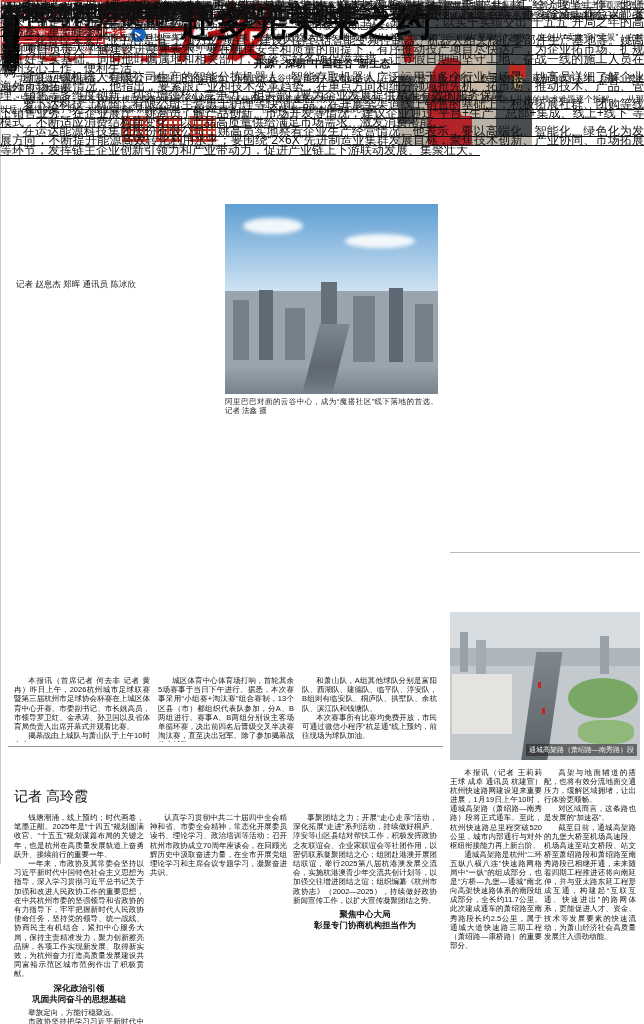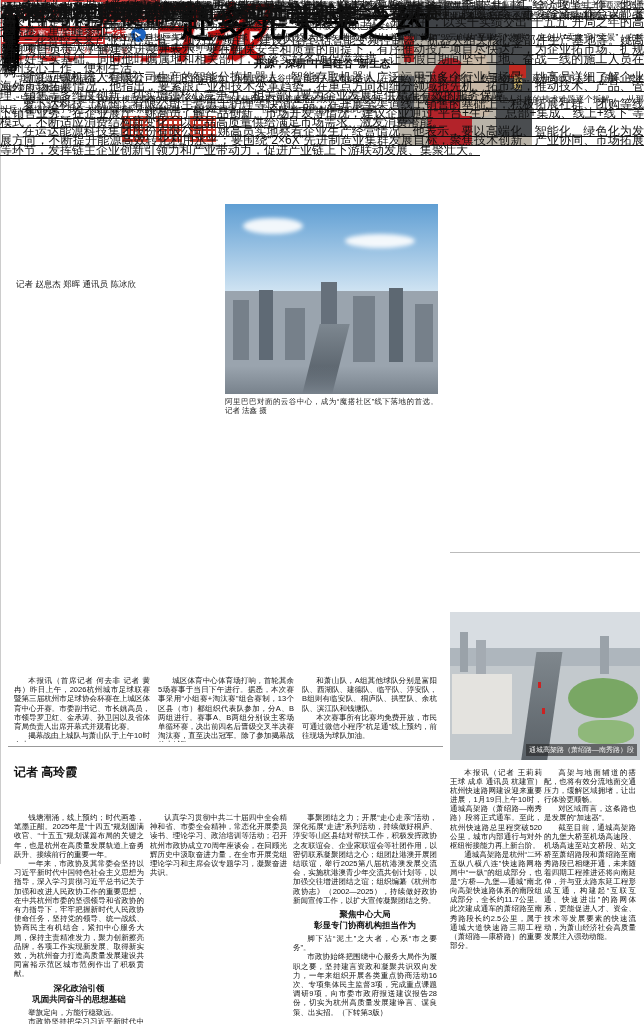--- a/index.html
+++ b/index.html
@@ -210,21 +210,21 @@
       <div>
         <p>和萧山队，A组其他球队分别是富阳队、西湖队、建德队、临平队、淳安队，B组则有临安队、桐庐队、拱墅队、余杭队、滨江队和钱塘队。</p>
         <p>本次赛事所有比赛均免费开放，市民可通过微信小程序“杭足通”线上预约，前往现场为球队加油。</p>
       </div>
     </div>
 
   <div class="abs hsep" style="left:8px;top:746px;width:435px;"></div>
 
   <div class="abs pol-hl">奋楫笃行担使命　同心致远谱新篇</div>
   <div class="abs pol-deck">——杭州市政协2025年履职综述</div>
-  <div class="abs" style="left:14px;top:764px;font-size:12px;font-weight:bold;">记者 高玲霞</div>
+  <div class="abs" style="left:14px;top:788px;font-size:14px;font-weight:normal;">记者 高玲霞</div>
 
   <div class="abs smallcol list" style="left:14px;top:813px;width:130px;height:211px;">
     <div>
         <p>钱塘潮涌，线上预约；时代画卷，笔墨正酣。2025年是“十四五”规划圆满收官、“十五五”规划谋篇布局的关键之年，也是杭州在高质量发展轨道上奋勇跃升、接续前行的重要一年。</p>
         <p>一年来，市政协及其常委会坚持以习近平新时代中国特色社会主义思想为指导，深入学习贯彻习近平总书记关于加强和改进人民政协工作的重要思想，在中共杭州市委的坚强领导和省政协的有力指导下，牢牢把握新时代人民政协使命任务，坚持党的领导、统一战线、协商民主有机结合，紧扣中心服务大局，保持主责精准发力，聚力创新擦亮品牌，各项工作实现新发展、取得新实效，为杭州奋力打造高质量发展建设共同富裕示范区城市范例作出了积极贡献。</p>
       </div>
     <div class="psub">
         <div>深化政治引领</div>
         <div>巩固共同奋斗的思想基础</div>
       </div>
@@ -238,24 +238,20 @@
         <p>认真学习贯彻中共二十届四中全会精神和省、市委全会精神，常态化开展委员读书、理论学习、政治培训等活动；召开杭州市政协成立70周年座谈会，在回顾光辉历史中汲取奋进力量，在全市开展党组理论学习和主席会议专题学习，凝聚奋进共识。</p>
       </div>
     </div>
   <div class="abs smallcol list" style="left:293px;top:813px;width:144px;height:211px;">
     <div>
         <p>事聚团结之力；开展“走心走亲”活动，深化拓展“走进”系列活动，持续做好桐庐、淳安等山区县结对帮扶工作，积极发挥政协之友联谊会、企业家联谊会等社团作用，以密切联系凝聚团结之心；组团赴港澳开展团结联谊，举行2025第八届杭港澳发展交流会，实施杭港澳青少年交流共创计划等，以加强交往增进团结之谊；组织编纂《杭州市政协志》（2002—2025），持续做好政协新闻宣传工作，以扩大宣传凝聚团结之势。</p>
       </div>
     <div class="psub">
         <div>聚焦中心大局</div>
         <div>彰显专门协商机构担当作为</div>
-      </div>
-    <div>
-        <p>脚下沾“泥土”之大者，心系“市之要务”。</p>
-        <p>市政协始终把围绕中心服务大局作为履职之要，坚持建言资政和凝聚共识双向发力，一年来组织开展各类重点协商活动16次、专项集体民主监督3项，完成重点课题调研9项，向市委市政府报送建议报告28份，切实为杭州高质量发展建诤言、谋良策、出实招。（下转第3版）</p>
       </div>
   </div>
 
   <div class="abs vsep"></div>
 
   <div class="abs r1body list">
       <div>
         <p>本报讯（首席记者 何去非）近日，市长姚高员赴钱塘区、临平区专题调研督导一季度“开门红”经济攻坚工作。他强调，要深入学习贯彻党的二十届四中全会精神和习近平总书记考察浙江重要讲话精神，按照省委、市委经济工作会议部署要求，锚定目标任务、保持奋进状态，全力实现一季度“开门稳、开门红、开门好”，以实干实绩交出“十五五”开局之年的高分答卷。单坚峰参加。</p>
         <p>三花智控未来产业中心是省“千项万亿”项目，建设内容包括智能变频控制器、机器人相关核心零部件生产基地等。姚高员向项目负责人了解建设进度并表示，要在确保安全和质量的前提下，有序推动投产项目尽快达产，为企业拓市场、扩规模打好坚实基础。同时他叮嘱属地和相关部门，要落实好各项保障举措，让节假日期间坚守工地、奋战一线的施工人员在杭州安心工作、便利生活。</p>
         <p>浙江立镖机器人有限公司生产的智能分拣机器人、智能存取机器人广泛运用于多个行业与场景。姚高员详细了解企业海外市场拓展情况，他指出，要紧跟产业和技术变革趋势，在重点方向和细分领域抢先机、拓市场，推动技术、产品、管理、销售等多维度创新，切实增强核心竞争力。相关部门要为企业发展提供精准有效的服务保障。</p>

